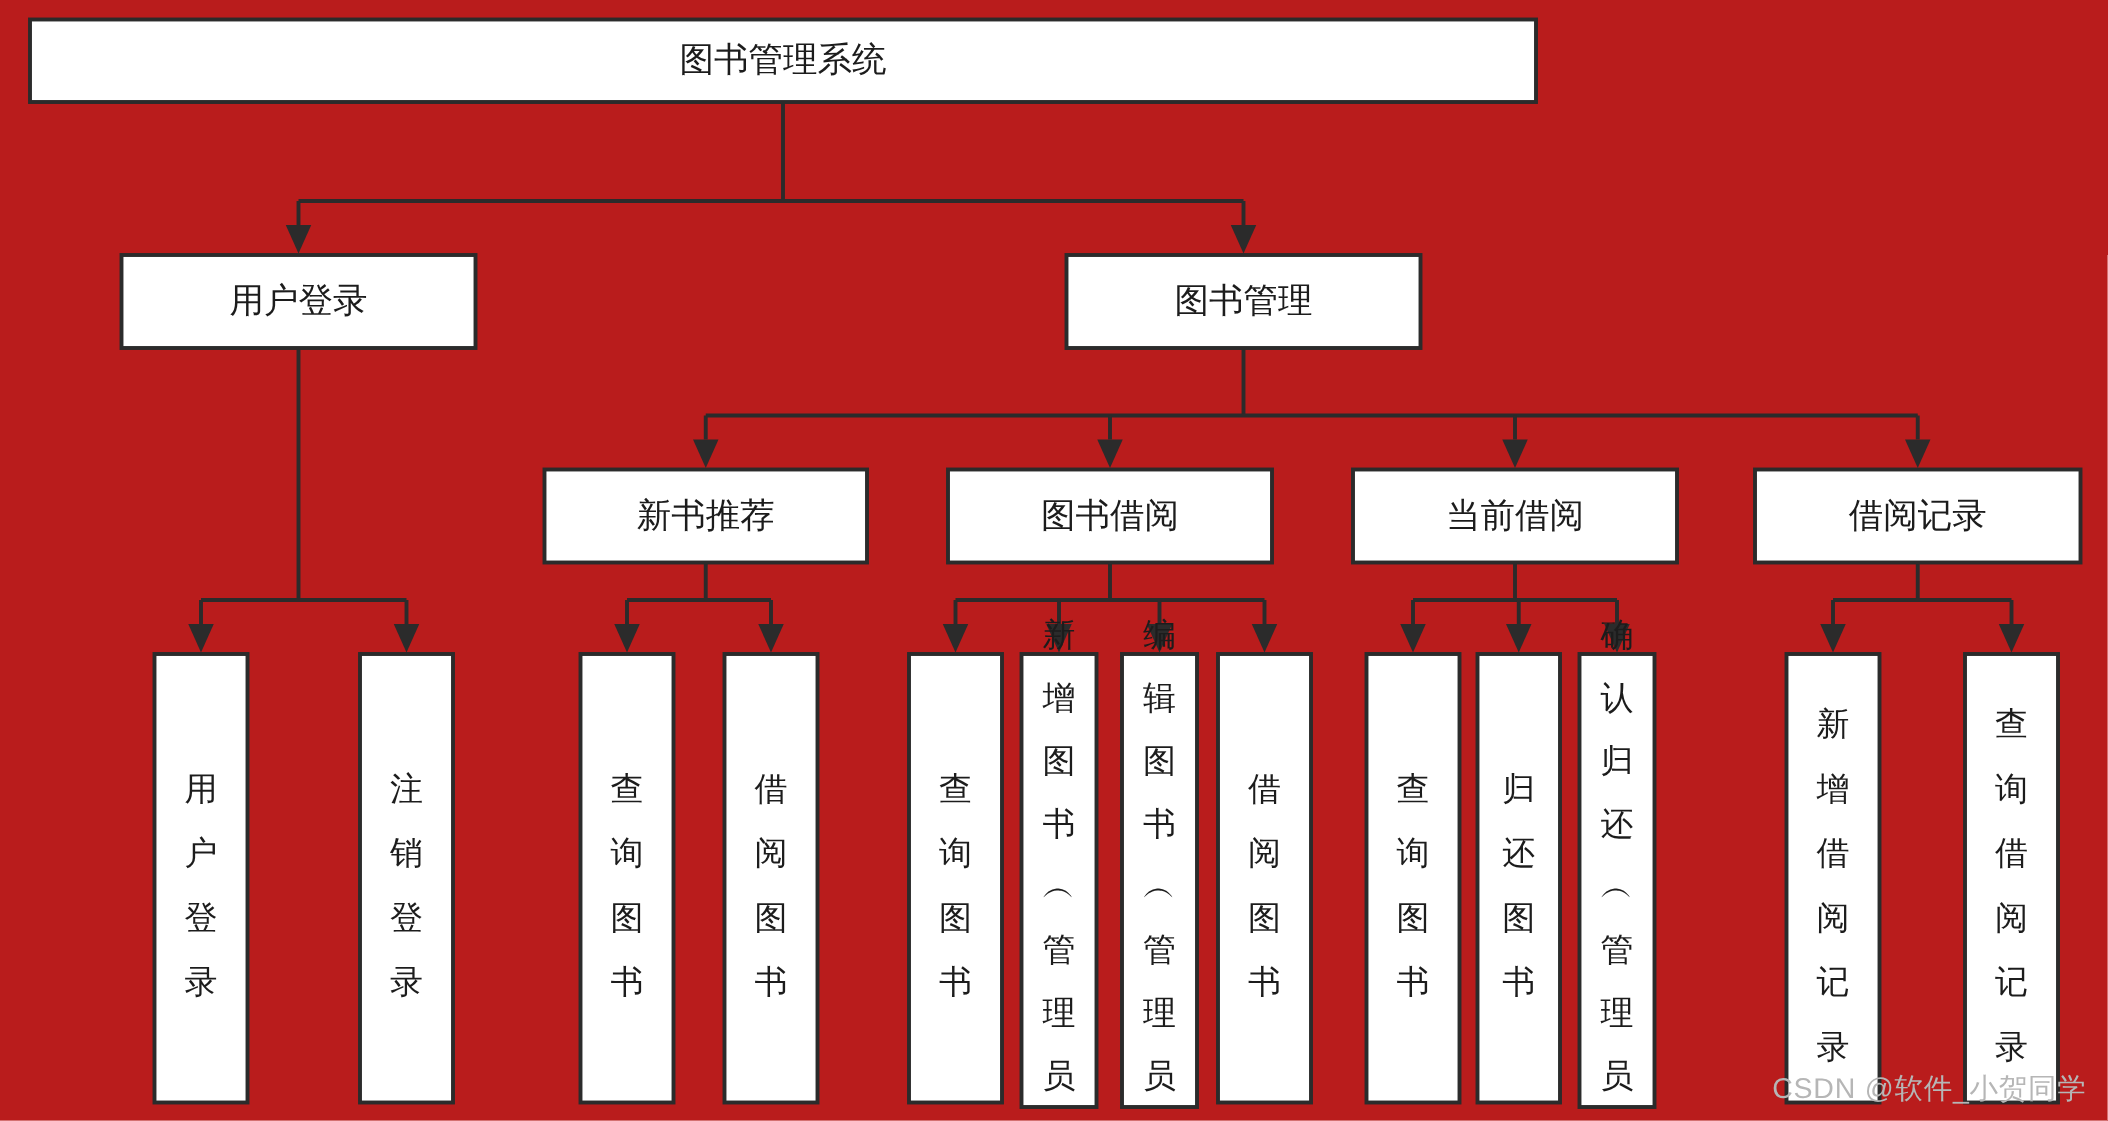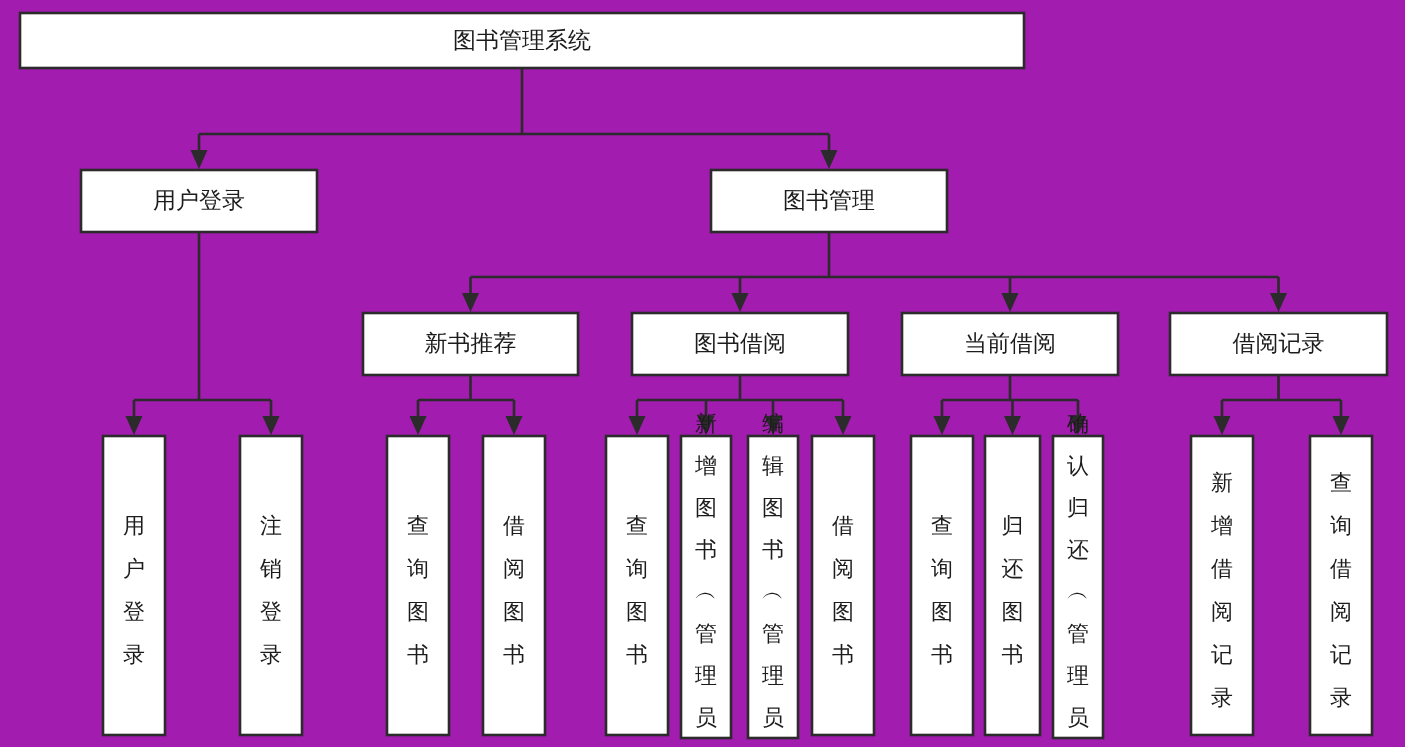--- a/index.html
+++ b/index.html
@@ -10,21 +10,21 @@
   body {
     width: 1405px;
     height: 747px;
     font-family: "Liberation Sans", sans-serif;
     overflow: hidden;
   }
   #diagram-root {
     position: relative;
     width: 1405px;
     height: 747px;
-    background: #a21caf;
+    background: #b91c1c;
   }
   svg#flow {
     position: absolute;
     left: 0;
     top: 0;
     width: 1405px;
     height: 747px;
     display: block;
   }
   .box-rect {
@@ -216,13 +216,14 @@
         <g>
           <rect class="box-rect" x="1191" y="436" width="62" height="299"></rect>
           <text class="node-label-v" x="1222" y="490.04" font-size="28"><tspan x="1222" dy="0">新</tspan><tspan x="1222" dy="43">增</tspan><tspan x="1222" dy="43">借</tspan><tspan x="1222" dy="43">阅</tspan><tspan x="1222" dy="43">记</tspan><tspan x="1222" dy="43">录</tspan></text>
         </g>
         <g>
           <rect class="box-rect" x="1310" y="436" width="62" height="299"></rect>
           <text class="node-label-v" x="1341" y="490.04" font-size="28"><tspan x="1341" dy="0">查</tspan><tspan x="1341" dy="43">询</tspan><tspan x="1341" dy="43">借</tspan><tspan x="1341" dy="43">阅</tspan><tspan x="1341" dy="43">记</tspan><tspan x="1341" dy="43">录</tspan></text>
         </g>
       </g>
   </svg>
+  <div class="watermark">CSDN @软件_小贺同学</div>
 </div>
 
 </body></html>

